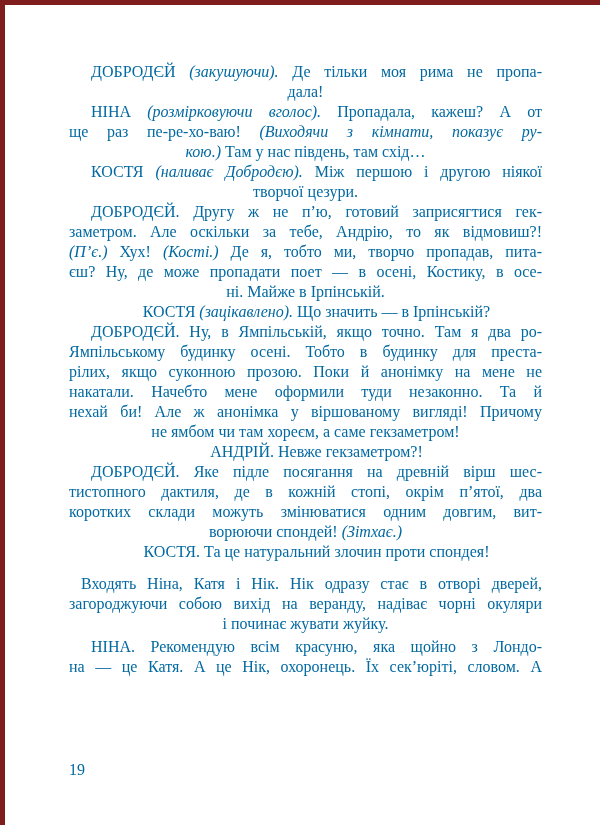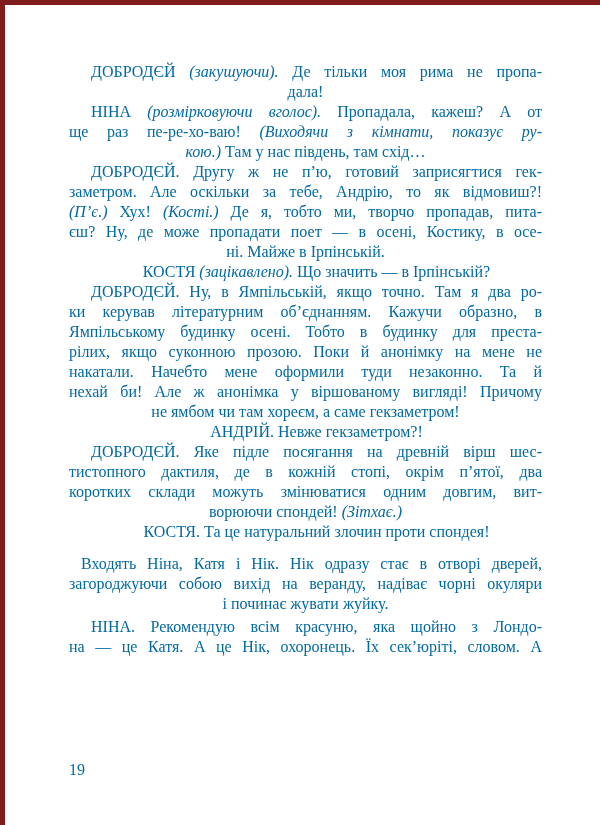--- a/index.html
+++ b/index.html
@@ -58,32 +58,35 @@
       <div class="para speech">
         <div class="line just ind"><span>ДОБРОДЄЙ </span><span class="it">(закушуючи).</span><span> Де тільки моя рима не пропа-</span></div>
         <div class="line"><span>дала!</span></div>
       </div>
       <div class="para speech">
         <div class="line just ind"><span>НІНА </span><span class="it">(розмірковуючи вголос).</span><span> Пропадала, кажеш? А от</span></div>
         <div class="line just"><span>ще раз пе-ре-хо-ваю! </span><span class="it">(Виходячи з кімнати, показує ру-</span></div>
         <div class="line"><span class="it">кою.)</span><span> Там у нас південь, там схід…</span></div>
       </div>
       <div class="para speech">
+        <div class="line just ind"><span>КОСТЯ </span><span class="it">(наливає Добродєю).</span><span> Між першою і другою ніякої</span></div>
+        <div class="line"><span>творчої цезури.</span></div>
+      </div>
+      <div class="para speech">
         <div class="line just ind"><span>ДОБРОДЄЙ. Другу ж не п’ю, готовий заприсягтися гек-</span></div>
         <div class="line just"><span>заметром. Але оскільки за тебе, Андрію, то як відмовиш?!</span></div>
         <div class="line just"><span class="it">(П’є.)</span><span> Хух! </span><span class="it">(Кості.)</span><span> Де я, тобто ми, творчо пропадав, пита-</span></div>
         <div class="line just"><span>єш? Ну, де може пропадати поет — в осені, Костику, в осе-</span></div>
         <div class="line"><span>ні. Майже в Ірпінській.</span></div>
       </div>
       <div class="para speech">
         <div class="line ind"><span>КОСТЯ </span><span class="it">(зацікавлено).</span><span> Що значить — в Ірпінській?</span></div>
       </div>
       <div class="para speech">
         <div class="line just ind"><span>ДОБРОДЄЙ. Ну, в Ямпільській, якщо точно. Там я два ро-</span></div>
-        <div class="line just"><span>ки керував літературним об’єднанням. Кажучи образно, в</span></div>
         <div class="line just"><span>Ямпільському будинку осені. Тобто в будинку для преста-</span></div>
         <div class="line just"><span>рілих, якщо суконною прозою. Поки й анонімку на мене не</span></div>
         <div class="line just"><span>накатали. Начебто мене оформили туди незаконно. Та й</span></div>
         <div class="line just"><span>нехай би! Але ж анонімка у віршованому вигляді! Причому</span></div>
         <div class="line"><span>не ямбом чи там хореєм, а саме гекзаметром!</span></div>
       </div>
       <div class="para speech">
         <div class="line ind"><span>АНДРІЙ. Невже гекзаметром?!</span></div>
       </div>
       <div class="para speech">

